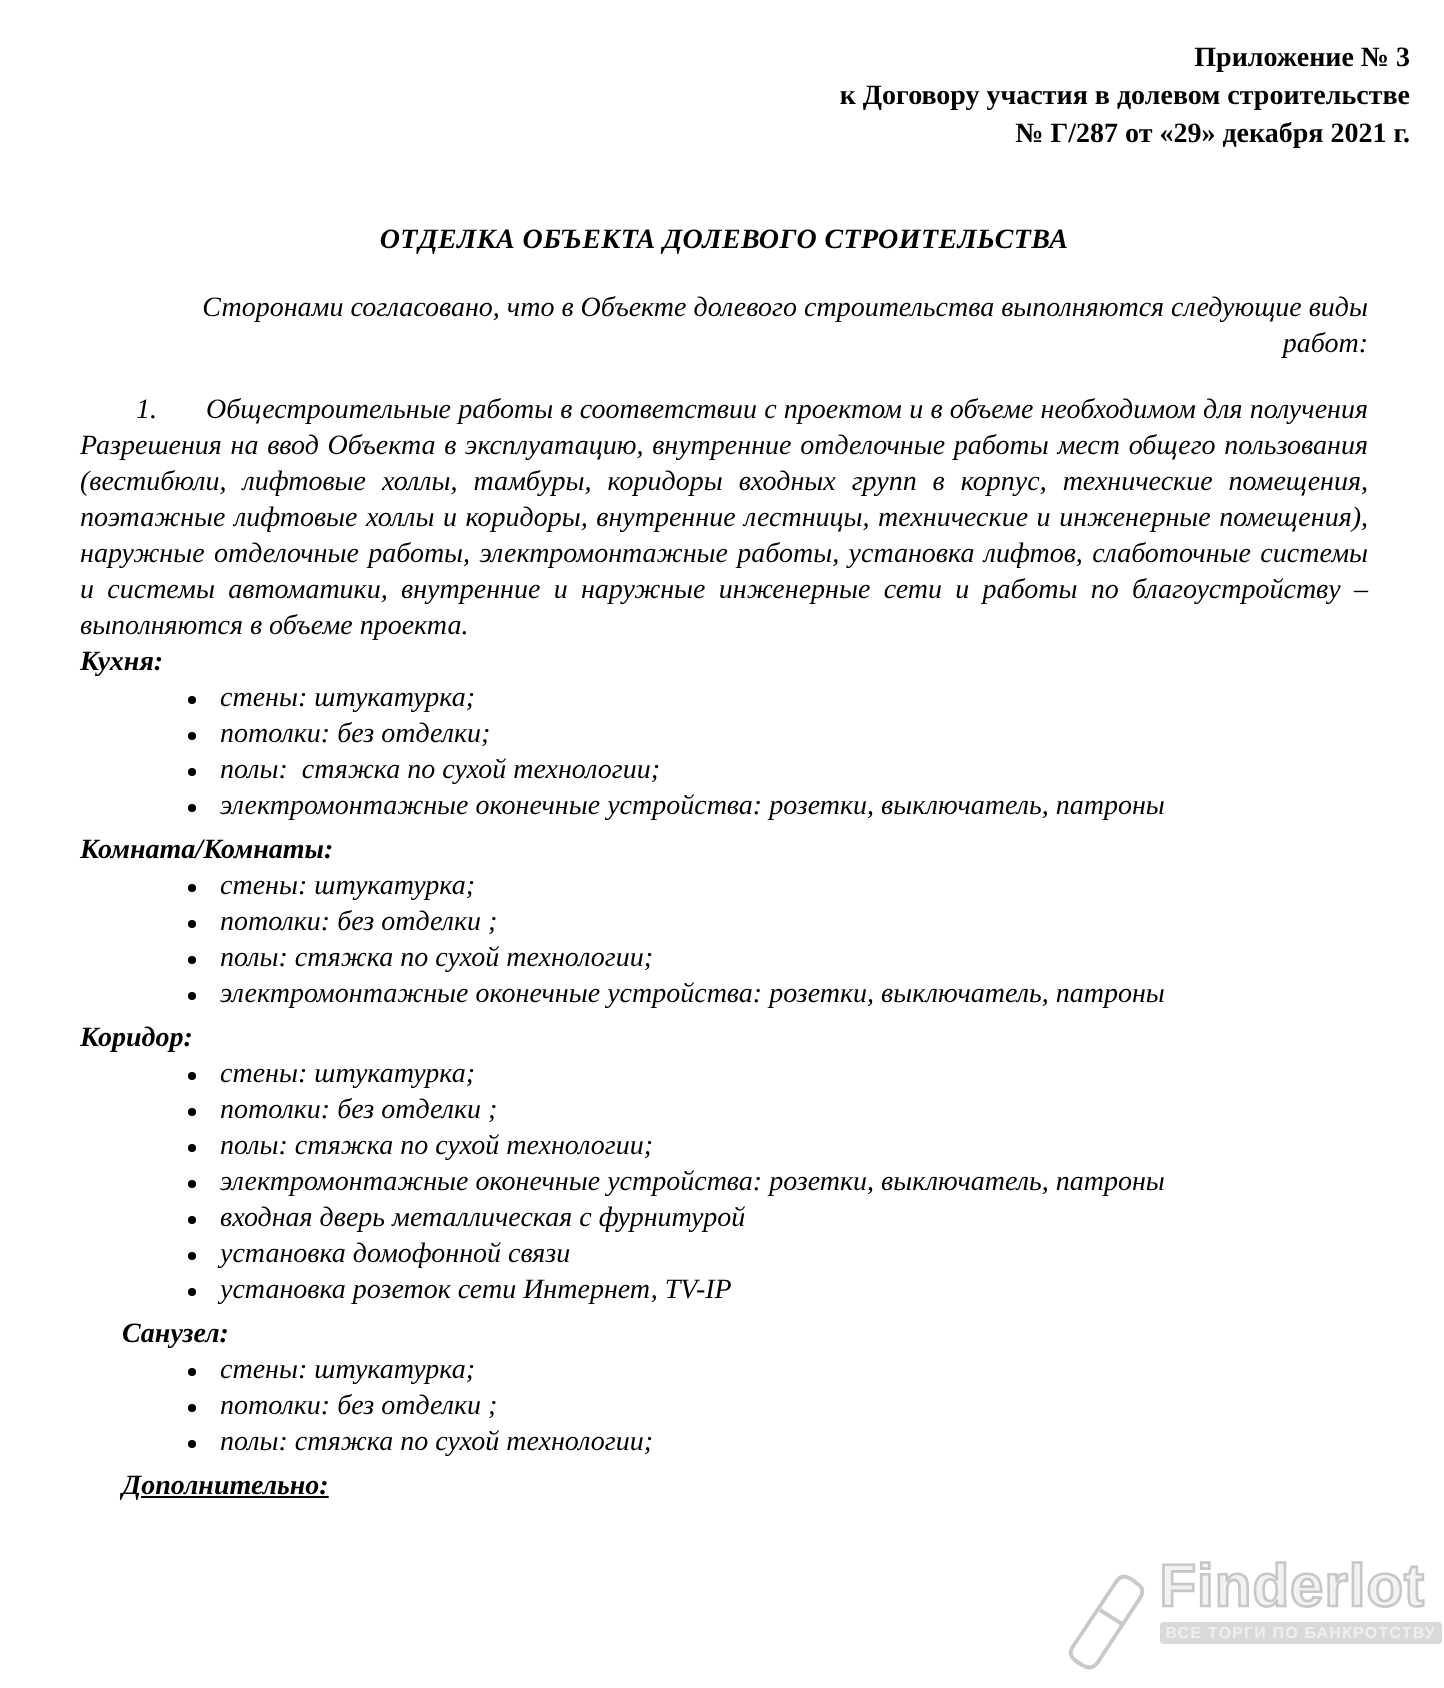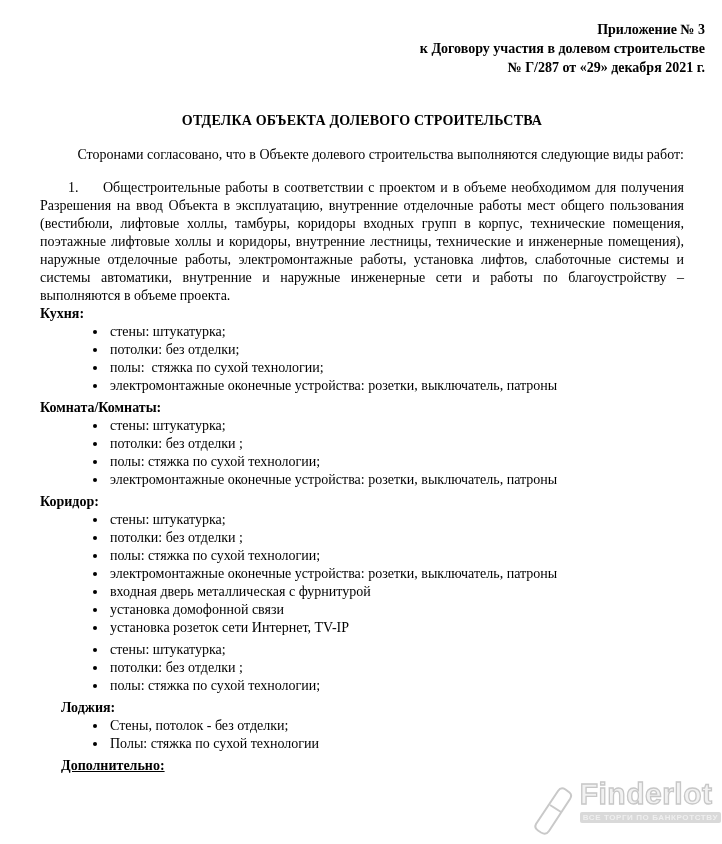--- a/index.html
+++ b/index.html
@@ -13,21 +13,21 @@
     font-size: 14px;
   }
   .page { padding: 20px 17px 0 40px; }
 
   .doc-header {
     text-align: right;
     font-weight: bold;
     line-height: 19px;
   }
 
-  .main { margin-right: 21px; }
+  .main { margin-right: 21px; font-style: italic; }
 
   .doc-title {
     margin-top: 34px;
     text-align: center;
     font-weight: bold;
     line-height: 19px;
     letter-spacing: 0.2px;
   }
 
   .intro {
@@ -149,34 +149,28 @@
         <li>потолки: без отделки ;</li>
         <li>полы: стяжка по сухой технологии;</li>
         <li>электромонтажные оконечные устройства: розетки, выключатель, патроны</li>
         <li>входная дверь металлическая с фурнитурой</li>
         <li>установка домофонной связи</li>
         <li>установка розеток сети Интернет, TV-IP</li>
       </ul>
     </div>
 
     <div class="section ind">
+      <div class="section-heading">Санузел:</div>
       <ul class="items">
         <li>стены: штукатурка;</li>
         <li>потолки: без отделки ;</li>
         <li>полы: стяжка по сухой технологии;</li>
       </ul>
     </div>
 
-    <div class="section ind">
-      <div class="section-heading">Лоджия:</div>
-      <ul class="items">
-        <li>Стены, потолок - без отделки;</li>
-        <li>Полы: стяжка по сухой технологии</li>
-      </ul>
-    </div>
 
     <div class="section ind section-additional">
       <div class="section-heading u">Дополнительно:</div>
 
     </div>
 
   </div>
 </div>
 
 <div class="watermark">

